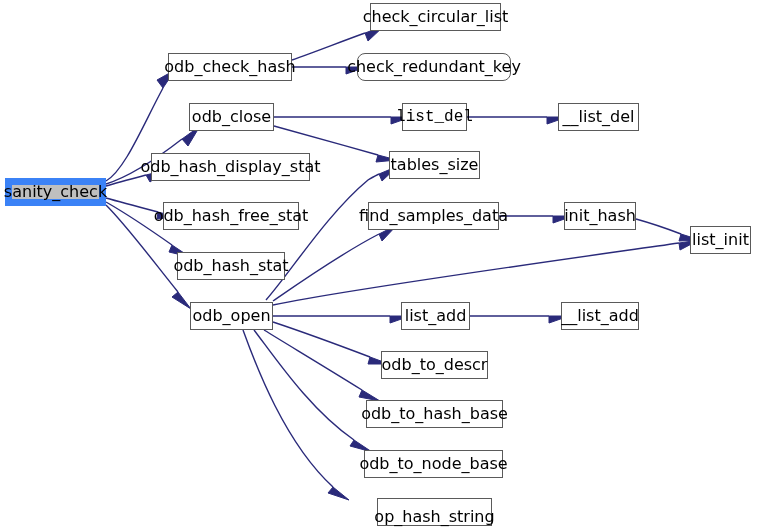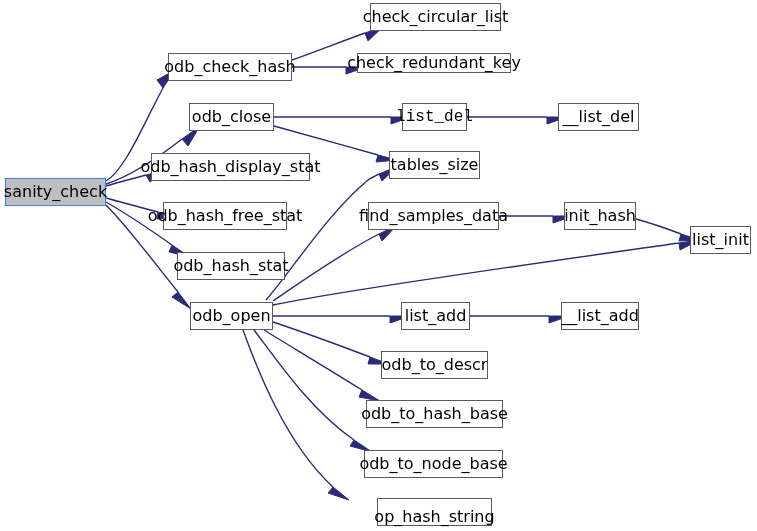--- a/index.html
+++ b/index.html
@@ -31,21 +31,21 @@
     align-items: center;
     justify-content: center;
     font-size: 16px;
     color: #000000;
     line-height: 1;
     white-space: nowrap;
     letter-spacing: 0px;
   }
   .node-box.current {
     background: #bfbfbf;
-    border: 1px solid #3b82f6;
+    border: 7px solid #3b82f6;
   }
   .node-label {
     display: block;
     padding: 0 4px;
     pointer-events: none;
   }
 </style>
 </head>
 <body>
 
@@ -101,39 +101,39 @@
   <div id="nodes-layer">
       <div class="node-box current" style="left: 5px; top: 178px; width: 101px; height: 28px;">
         <span class="node-label">sanity_check</span>
       </div>
       <div class="node-box" style="left: 168px; top: 53px; width: 124px; height: 28px;">
         <span class="node-label">odb_check_hash</span>
       </div>
       <div class="node-box" style="left: 370px; top: 3px; width: 131px; height: 28px;">
         <span class="node-label">check_circular_list</span>
       </div>
-      <div class="node-box" style="left: 357px; top: 53px; width: 154px; height: 20px;">
+      <div class="node-box" style="left: 357px; top: 53px; width: 154px; height: 28px; border-radius: 8px;">
         <span class="node-label">check_redundant_key</span>
       </div>
       <div class="node-box" style="left: 189px; top: 103px; width: 85px; height: 28px;">
         <span class="node-label">odb_close</span>
       </div>
       <div class="node-box" style="left: 402px; top: 103px; width: 65px; height: 28px; font-family: Liberation Mono, monospace;">
         <span class="node-label">list_del</span>
       </div>
       <div class="node-box" style="left: 558px; top: 103px; width: 81px; height: 28px;">
         <span class="node-label">__list_del</span>
       </div>
       <div class="node-box" style="left: 389px; top: 151px; width: 91px; height: 28px;">
         <span class="node-label">tables_size</span>
       </div>
       <div class="node-box" style="left: 151px; top: 153px; width: 159px; height: 28px;">
         <span class="node-label">odb_hash_display_stat</span>
       </div>
-      <div class="node-box" style="left: 163px; top: 202px; width: 124px; height: 28px;">
+      <div class="node-box" style="left: 163px; top: 202px; width: 136px; height: 28px;">
         <span class="node-label">odb_hash_free_stat</span>
       </div>
       <div class="node-box" style="left: 177px; top: 252px; width: 108px; height: 28px;">
         <span class="node-label">odb_hash_stat</span>
       </div>
       <div class="node-box" style="left: 368px; top: 202px; width: 131px; height: 28px;">
         <span class="node-label">find_samples_data</span>
       </div>
       <div class="node-box" style="left: 564px; top: 202px; width: 72px; height: 28px;">
         <span class="node-label">init_hash</span>

